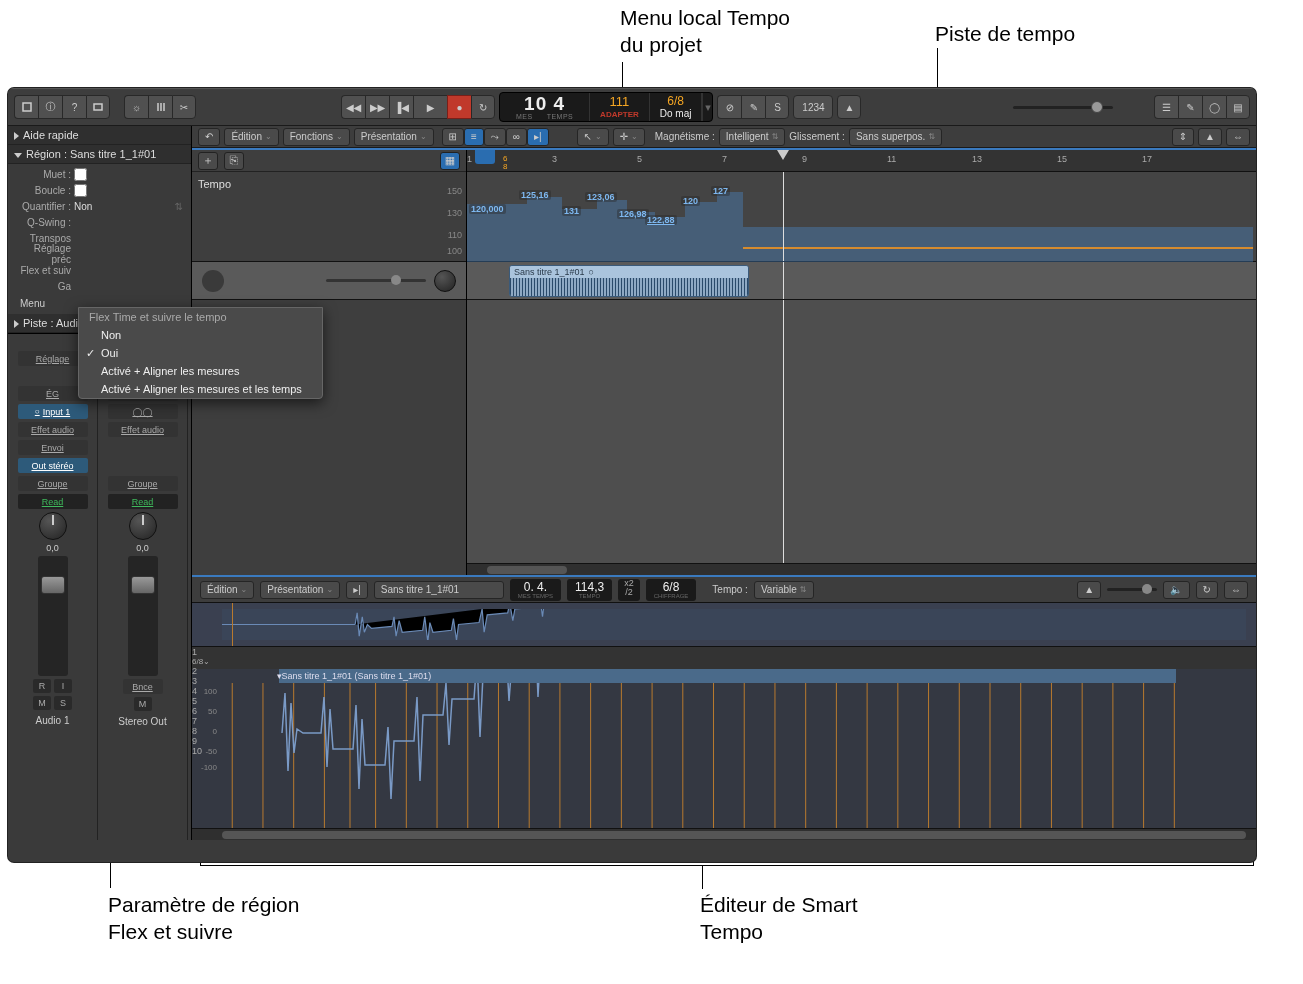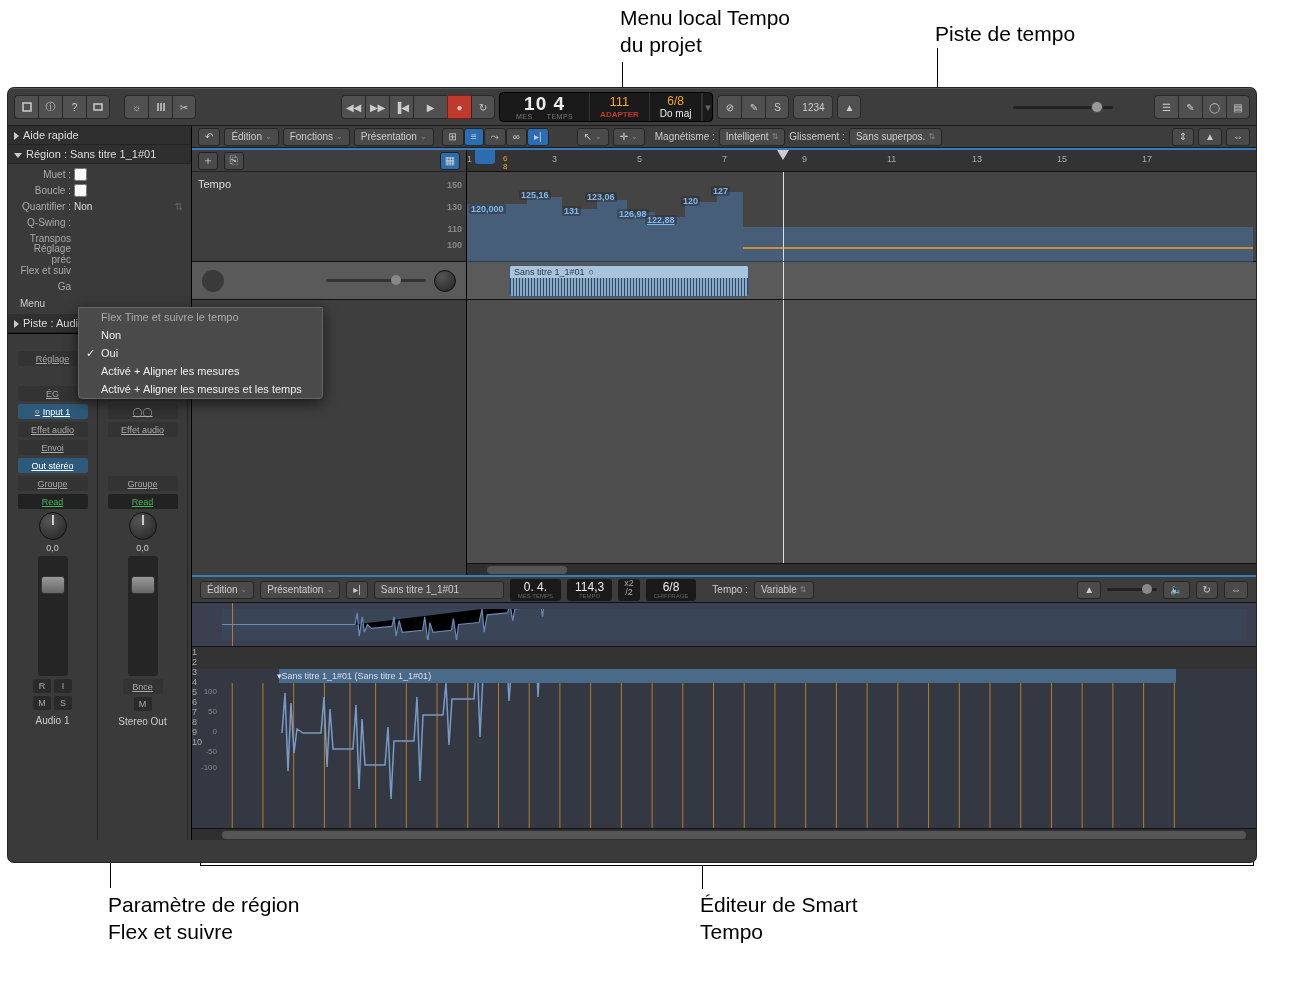--- a/index.html
+++ b/index.html
@@ -69,21 +69,21 @@
   .tracks-area { flex:1; display:flex; flex-direction:column; background:#3a3a3a;}
   .tracks-toolbar { height:22px; background:#3d3d3d; border-bottom:1px solid #1a1a1a; display:flex; align-items:center; gap:4px; padding:0 6px; font-size:10px; color:#ccc;}
   .tt { height:18px; padding:0 6px; background:#4a4a4a; border:1px solid #252525; border-radius:3px; display:inline-flex; align-items:center; gap:3px; cursor:pointer;}
   .tt.active { background:#2a6db0; }
   .tt .chev{font-size:8px; color:#888;}
   .tracks-body { flex:1; display:flex; position:relative; border-top:2px solid #3a7abf;}
   .track-headers { width:275px; background:#3e3e3e; border-right:1px solid #000;}
   .thead-top { height:22px; display:flex; align-items:center; gap:6px; padding:0 6px; border-bottom:1px solid #222;}
   .thead-top .plus{width:20px;height:18px;background:#4a4a4a;border:1px solid #222;border-radius:3px;display:flex;align-items:center;justify-content:center;}
   .tempo-header { height:90px; background:#3e3e3e; border-bottom:1px solid #111; padding:6px; font-size:11px; color:#ddd; position:relative;}
-  .tempo-header .scale{ position:absolute; right:4px; top:2px; font-size:9px; color:#888; text-align:right; line-height:22px;font-weight:bold;}
+  .tempo-header .scale{ position:absolute; right:4px; top:8px; font-size:9px; color:#888; text-align:right; line-height:22px;}
   .audio-header { height:38px; background:#5a5a5a; display:flex; align-items:center; padding:0 10px; gap:8px; border-bottom:1px solid #111;}
   .audio-header .micon{width:22px;height:22px;border-radius:50%;background:#3a3a3a;}
   .audio-header .hslider{width:100px;height:3px;background:#333;border-radius:2px;position:relative;}
   .audio-header .hslider .k{position:absolute;top:-4px;left:65px;width:10px;height:10px;border-radius:50%;background:#888;}
   .audio-header .hknob{width:22px;height:22px;border-radius:50%;background:radial-gradient(circle at 35% 30%,#555,#222);border:1px solid #111;}
 
   .timeline { flex:1; position:relative; background:#4a4a4a; overflow:hidden;}
   .ruler { height:22px; background:#333; border-bottom:1px solid #111; position:relative; color:#aaa; font-size:9px;}
   .ruler .num { position:absolute; top:4px;}
   .ruler .play{position:absolute; top:0; width:0; height:0; border-left:6px solid transparent; border-right:6px solid transparent; border-top:10px solid #ccc;}
@@ -95,21 +95,21 @@
   .region-lane { height:38px; background:#5a5a5a; border-bottom:1px solid #111; position:relative;}
   .region { position:absolute; height:32px; top:3px; background:#8ea9c4; border:1px solid #3a5a7a; border-radius:3px; overflow:hidden;}
   .region .rhead{height:12px; background:#aac4dd; font-size:9px; color:#2a3a4a; padding:0 4px; display:flex; align-items:center; gap:4px;}
   .region .wave{height:20px; background:repeating-linear-gradient(90deg,#2a4a6a 0,#2a4a6a 1px,#8ea9c4 1px,#8ea9c4 3px);}
   .empty-lane{flex:1; background:#4e4e4e;}
   .hscrollbar { height:12px; background:#2f2f2f; border-top:1px solid #111; position:relative;}
   .hscrollbar .thumb{position:absolute; top:2px; height:8px; background:#555; border-radius:4px;}
 
   
   .dropdown { position:absolute; background:#4a4a4a; border:1px solid #666; border-radius:0 0 4px 4px; box-shadow:0 4px 14px rgba(0,0,0,.6); z-index:50; font-size:11px; color:#eee;}
-  .dropdown .dd-title { padding:3px 22px; color:#aaa; }
+  .dropdown .dd-title { padding:3px 10px; color:#aaa; }
   .dropdown .dd-item { padding:3px 10px 3px 22px; position:relative; cursor:pointer;}
   .dropdown .dd-item.checked::before{content:'✓'; position:absolute; left:7px;}
 
   
   .editor { height:265px; border-top:2px solid #3a7abf; background:#3a3a3a; display:flex; flex-direction:column;}
   .editor-tabs { height:24px; background:#3d3d3d; display:flex; justify-content:center; border-bottom:1px solid #1a1a1a;}
   .etab { width:120px; display:flex; align-items:center; justify-content:center; font-size:11px; color:#ccc; border-right:1px solid #222; cursor:pointer;}
   .etab:first-child{border-left:1px solid #222;}
   .etab.active { background:#2a6db0; color:#fff;}
   .editor-toolbar { height:26px; background:#3d3d3d; display:flex; align-items:center; gap:6px; padding:0 8px; border-bottom:1px solid #111; font-size:10px;}
@@ -499,20 +499,21 @@
                 <path d="M0 16 L130 16" stroke="#6a8ab6" stroke-width="1"></path>
                 <g stroke="#6a8ab6" stroke-width="1.2">
                   <path d="M130 16 l2-12 l2 24 l3-20 l2 16 l3-8 l4 4 l20-2 l2-10 l2 20 l3-16 l3 12 l20-2 l2-14 l3 26 l2-20 l3 10 l18-2 l2-12 l3 22 l2-16 l20-2 l3-14 l2 24 l3-18 l20-2 l2-10 l3 18 l2-12 l22-2 l2-14 l3 24 l2-18 l20 0 l3-10 l2 18 l3-12 l20 0 l2-14 l3 24 l2-16 l22 0 l2-12 l3 20 l2-14 l20 0 l3-10 l2 16 l3-10 l20 0 l2-12 l3 20 l2-14 l22 0 l2-10 l3 16 l2-10 l20 0 l3-8 l2 14 l3-10 l20 0 l2-10 l3 16 l2-10 l22 0 l2-8 l3 12 l2-8 l20 0 l3-6 l2 10 l3-6 l20 0 l2-6 l3 10 l2-6 l22 0 l2-4 l3 6 l2-4 l50 0"></path>
                 </g>
               </svg>
             </div>
             <div style="position:absolute; left:40px; top:0; width:1px; height:100%; background:#b87a2e;"></div>
           </div>
           <div class="ew-ruler">
             <div class="num" style="left:85px">1</div>
+            <div class="num" style="left:85px; top:11px; font-size:8px;">6/8⌄</div>
             <div class="num" style="left:190px">2</div>
             <div class="num" style="left:300px">3</div>
             <div class="num" style="left:405px">4</div>
             <div class="num" style="left:510px">5</div>
             <div class="num" style="left:615px">6</div>
             <div class="num" style="left:720px">7</div>
             <div class="num" style="left:830px">8</div>
             <div class="num" style="left:935px">9</div>
             <div class="num" style="left:1030px">10</div>
           </div>

